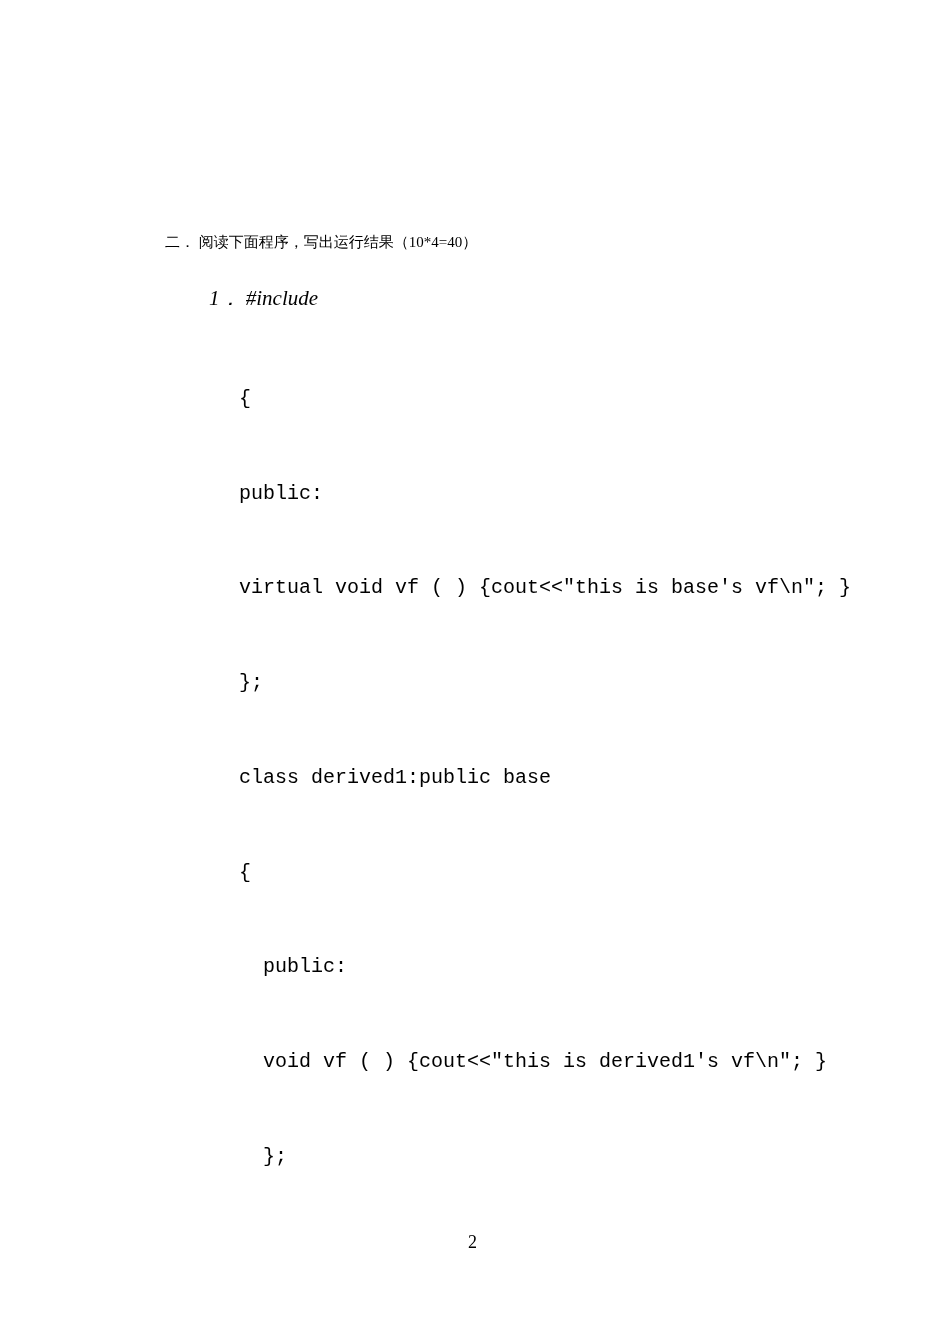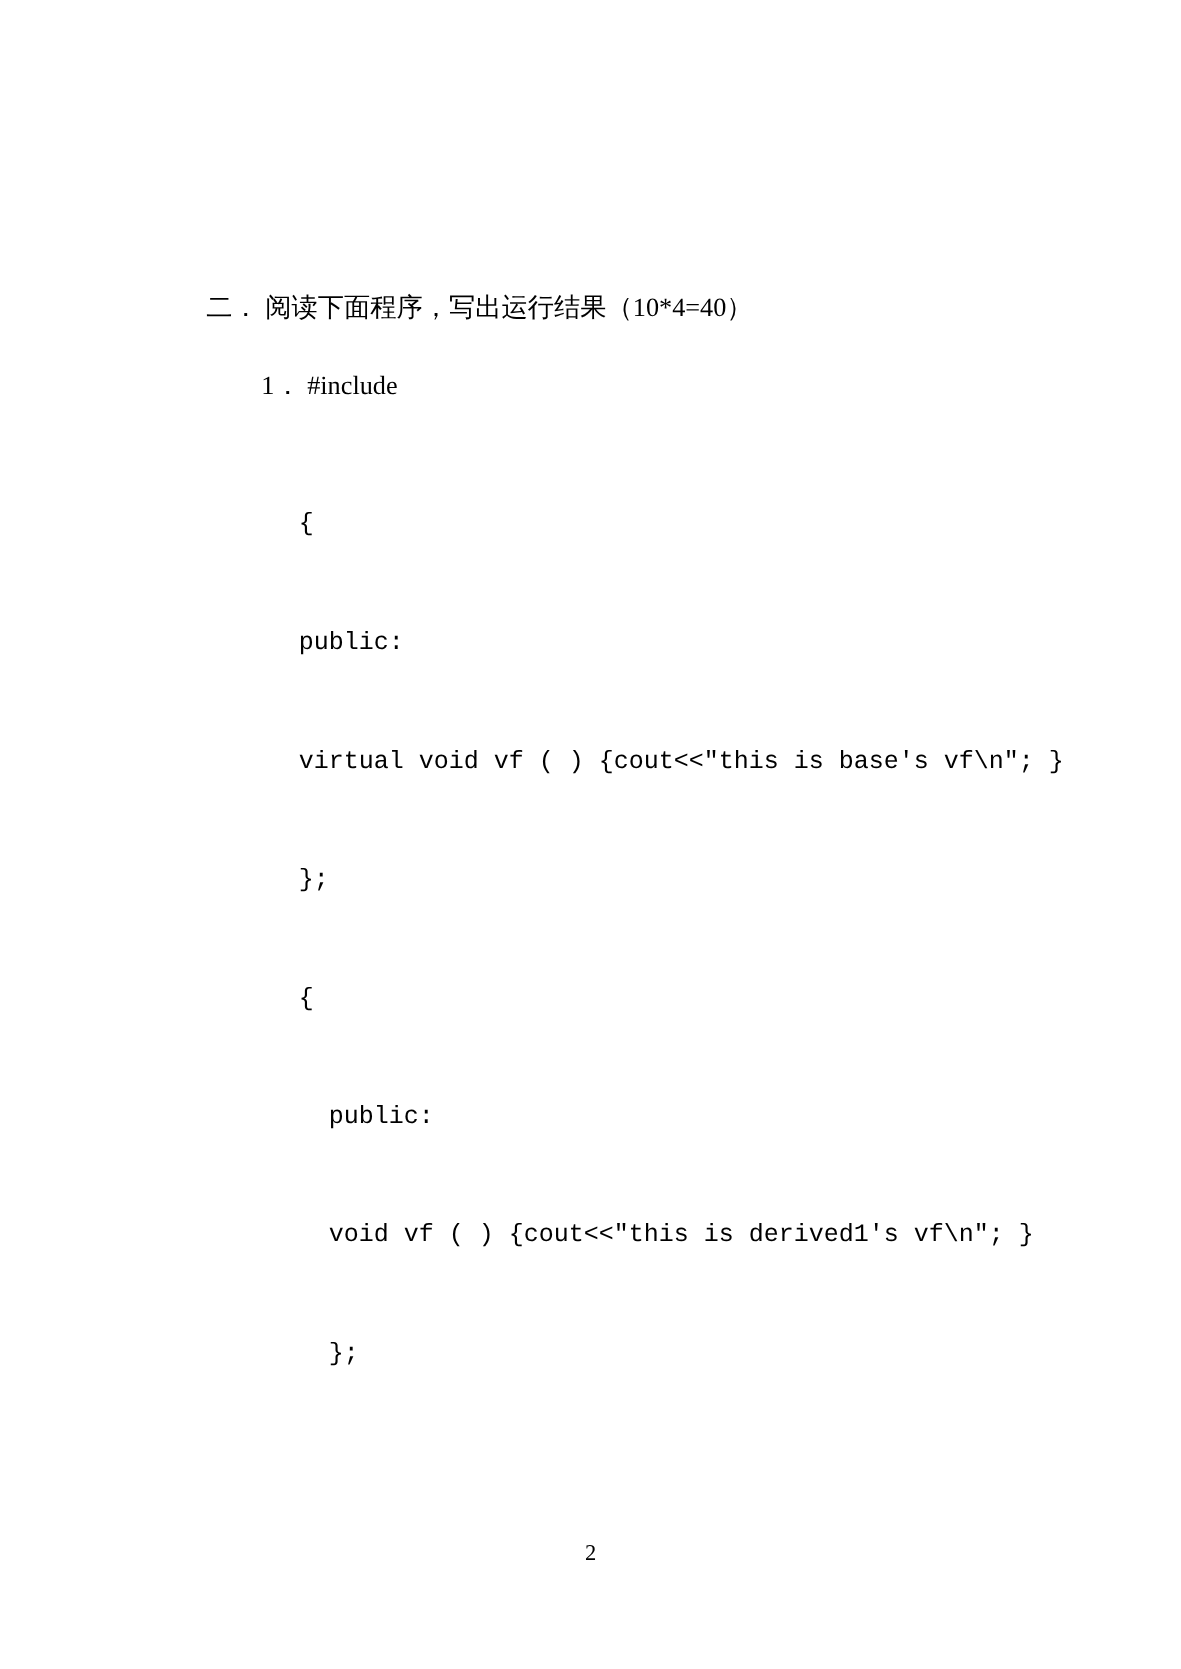--- a/index.html
+++ b/index.html
@@ -12,36 +12,37 @@
       width: 945px;
       height: 1335px;
       font-family: "SimSun", "宋体", serif;
       color: #000000;
       position: relative;
     }
     .page {
       padding: 230px 100px 0 165px;
     }
     .section-heading {
-      font-size: 21px;
+      font-size: 15px;
       font-family: "SimSun", "宋体", "Times New Roman", serif;
       margin-bottom: 28px;
       line-height: 1.6;
     }
     .question-block {
       padding-left: 44px;
     }
     .question-num {
       font-family: "Times New Roman", serif;
       font-size: 21px;
     }
     .code-first-line {
       font-size: 21px;
       line-height: 1.6;
-      margin-bottom: 16px;
+      margin-bottom: 4px;
+      font-style: italic;
     }
     .code-block {
       padding-left: 30px;
       font-family: "SimSun", "宋体", "Courier New", monospace;
       font-size: 20px;
       line-height: 1.58;
       white-space: pre;
     }
     .code-line {
       white-space: pre;
@@ -69,20 +70,21 @@
     <div class="code-first-line">
       <span class="question-num">1．</span>
       <span>#include</span>
     </div>
 
     <div class="code-block">
       <div class="code-line">{</div>
       <div class="code-line">public:</div>
       <div class="code-line">virtual void vf ( ) {cout&lt;&lt;"this is base's vf\n"; }</div>
       <div class="code-line">};</div>
+      <div class="code-line">class derived1:public base</div>
       <div class="code-line">{</div>
       <div class="code-line">  public:</div>
       <div class="code-line">  void vf ( ) {cout&lt;&lt;"this is derived1's vf\n"; }</div>
       <div class="code-line">  };</div>
       
       
       
       
       
       

